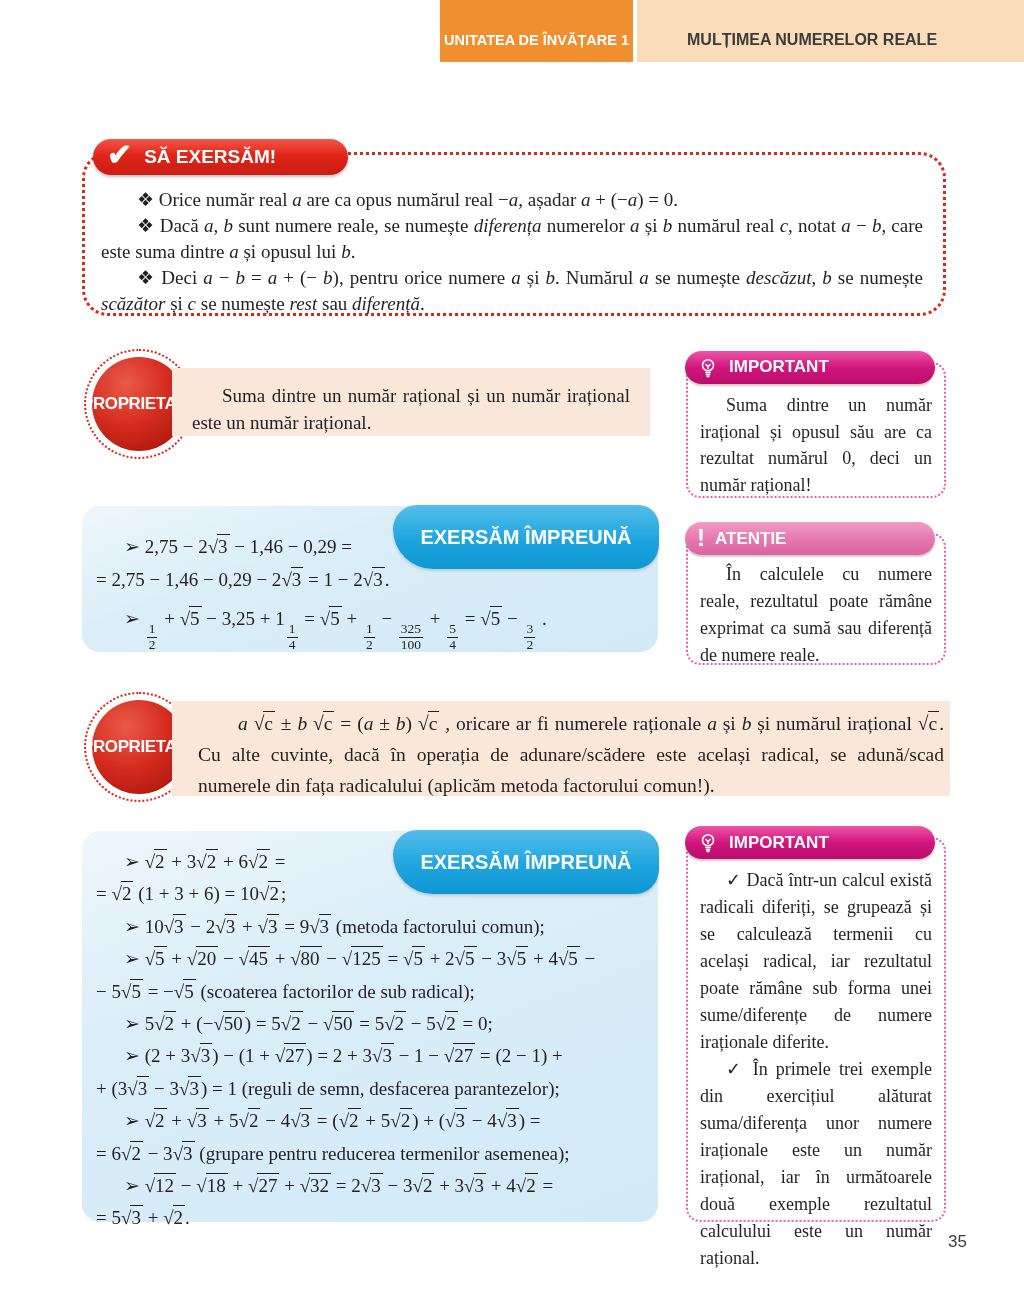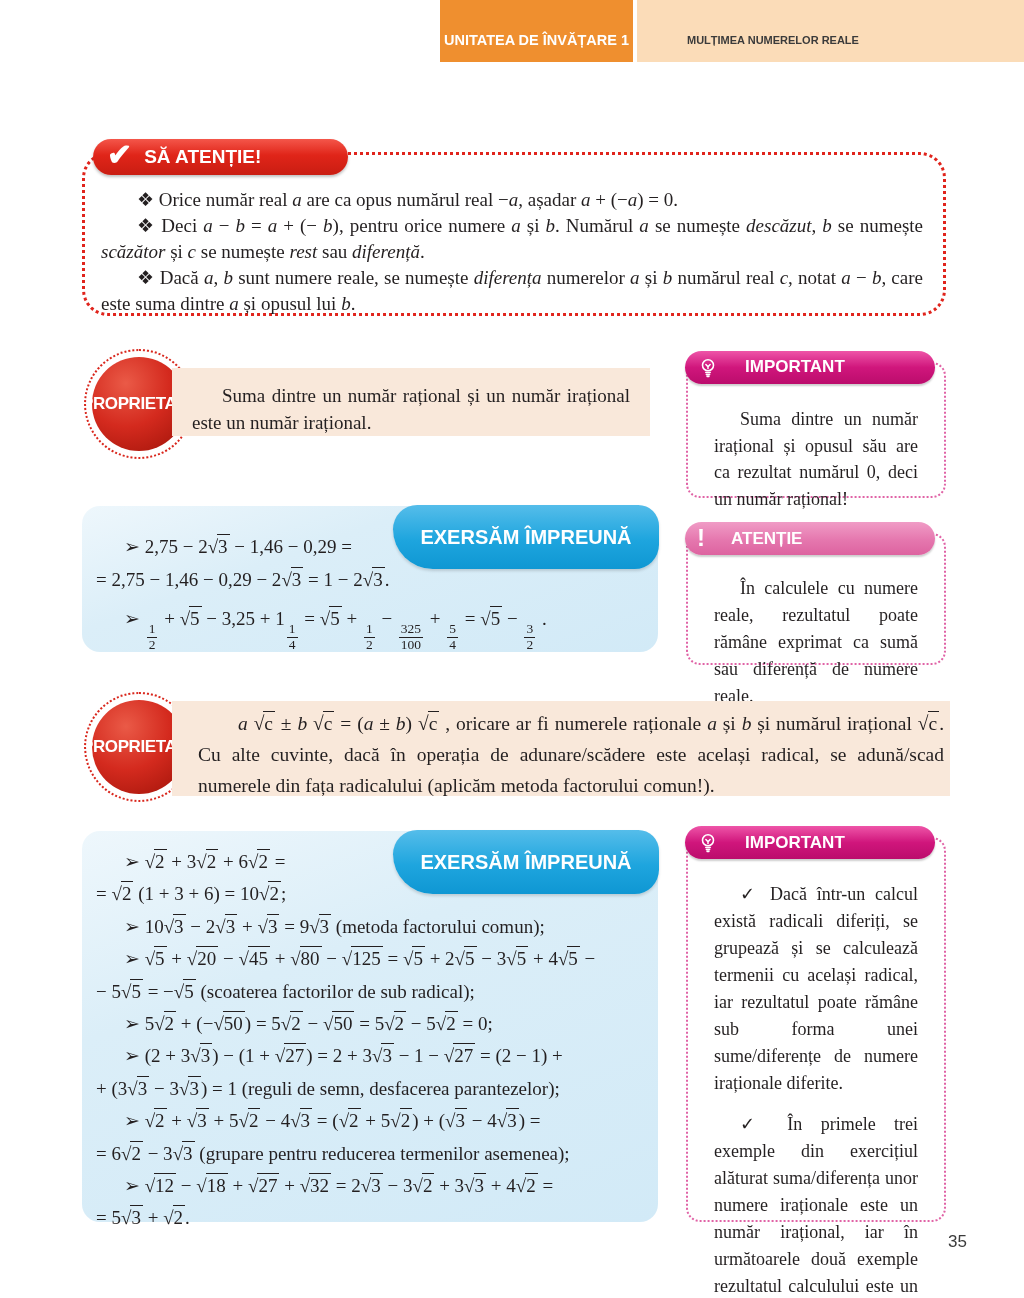--- a/index.html
+++ b/index.html
@@ -5,21 +5,21 @@
   html,body{margin:0;padding:0;background:#ffffff;}
   .page{position:relative;width:1024px;height:1298px;background:#fff;overflow:hidden;
         font-family:"Liberation Serif",serif;color:#231f20;}
 
   
   .hdr-orange{position:absolute;left:440px;top:0;width:193px;height:62px;background:#ef8f2f;
       display:flex;align-items:center;justify-content:center;padding-top:18px;box-sizing:border-box;}
   .hdr-orange span{font-family:"Liberation Sans",sans-serif;font-weight:bold;font-size:14.5px;color:#fff;}
   .hdr-peach{position:absolute;left:637px;top:0;width:387px;height:62px;background:#fbdcb8;
       display:flex;align-items:center;padding:18px 0 0 50px;box-sizing:border-box;}
-  .hdr-peach span{font-family:"Liberation Sans",sans-serif;font-weight:bold;font-size:11px;color:#3b3b3b;}
+  .hdr-peach span{font-family:"Liberation Sans",sans-serif;font-weight:bold;font-size:16px;color:#3b3b3b;}
 
   
   .learn-box{position:absolute;left:82px;top:152px;width:864px;height:164px;box-sizing:border-box;
       border:3px dotted #e0241c;border-radius:26px;padding:32px 20px 0 16px;}
   .learn-badge{position:absolute;left:8px;top:-16px;width:255px;height:36px;border-radius:19px;
       background:linear-gradient(180deg,#f4564a 0%,#e02519 45%,#c91d12 100%);
       display:flex;align-items:center;gap:12px;padding-left:14px;box-sizing:border-box;
       box-shadow:0 2px 3px rgba(0,0,0,.25);}
   .learn-badge .chk{color:#fff;font-size:30px;line-height:1;font-weight:bold;transform:translateY(-2px);}
   .learn-badge .ttl{color:#fff;font-family:"Liberation Sans",sans-serif;font-weight:bold;font-size:19px;}
@@ -35,26 +35,26 @@
   .pc2{left:80px;top:700px;}
 
   .prop-content{position:absolute;background:#f9e8da;box-sizing:border-box;font-size:19px;text-align:justify;}
   .prop-content.c1{left:172px;top:368px;width:478px;height:68px;padding:14px 20px 0 20px;line-height:27px;text-indent:30px;}
   .prop-content.c2{left:172px;top:701px;width:778px;height:95px;padding:7px 6px 0 26px;line-height:31px;text-indent:40px;font-size:19.5px;}
 
   
   .callout{position:absolute;box-sizing:border-box;border:2.5px dotted #e063a6;border-radius:14px;
       font-size:18px;text-align:justify;}
   .callout .pill{position:absolute;left:-3px;top:-13px;height:33px;border-radius:17px;
-      display:flex;align-items:center;gap:26px;padding:0 14px 0 12px;box-sizing:border-box;
+      display:flex;align-items:center;gap:10px;padding:0 14px 0 12px;box-sizing:border-box;
       box-shadow:0 2px 2px rgba(0,0,0,.2);}
   .callout .pill .pttl{color:#fff;font-family:"Liberation Sans",sans-serif;font-weight:bold;font-size:17px;}
   .pill.magenta{background:linear-gradient(180deg,#ee55a8 0%,#d0167c 50%,#bb0c6c 100%);width:250px;}
   .pill.pink{background:linear-gradient(180deg,#f09cc6 0%,#e577ae 55%,#dd63a0 100%);width:250px;}
-  .callout p{margin:14px;text-indent:26px;}
+  .callout p{margin:0;text-indent:26px;}
   .imp1{left:686px;top:362px;width:260px;height:136px;padding:28px 12px 0 12px;line-height:26.5px;}
   .atn1{left:686px;top:533px;width:260px;height:132px;padding:26px 12px 0 12px;line-height:27px;}
   .imp2{left:686px;top:837px;width:260px;height:385px;padding:28px 12px 0 12px;line-height:27px;}
   .imp2 p{margin-bottom:0;}
   .bang{color:#fff;font-family:"Liberation Sans",sans-serif;font-weight:bold;font-size:24px;line-height:1;transform:translateY(-1px);}
 
   
   .ex-box{position:absolute;width:576px;box-sizing:border-box;border-radius:18px;
       background:linear-gradient(160deg,#eef7fc 0%,#dbeef8 35%,#d2eaf7 100%);}
   .ex1{left:82px;top:506px;height:146px;padding:24px 8px 0 14px;}
@@ -90,25 +90,25 @@
   <div class="hdr-orange">
     <span>UNITATEA DE ÎNVĂȚARE 1</span>
   </div>
   <div class="hdr-peach">
     <span>MULȚIMEA NUMERELOR REALE</span>
   </div>
 
   <section class="learn-box">
     <div class="learn-badge">
       <span class="chk">✔</span>
-      <span class="ttl">SĂ ATENȚIE!</span>
+      <span class="ttl">SĂ EXERSĂM!</span>
     </div>
     <p>❖ Orice număr real <i>a</i> are ca opus numărul real −<i>a</i>, așadar <i>a</i> + (−<i>a</i>) = 0.</p>
+    <p>❖ Dacă <i>a</i>, <i>b</i> sunt numere reale, se numește <i>diferența</i> numerelor <i>a</i> și <i>b</i> numărul real <i>c</i>, notat <i>a</i> − <i>b</i>, care este suma dintre <i>a</i> și opusul lui <i>b</i>.</p>
     <p>❖ Deci <i>a</i> − <i>b</i> = <i>a</i> + (− <i>b</i>), pentru orice numere <i>a</i> și <i>b</i>. Numărul <i>a</i> se numește <i>descăzut</i>, <i>b</i> se numește <i>scăzător</i> și <i>c</i> se numește <i>rest</i> sau <i>diferență</i>.</p>
-    <p>❖ Dacă <i>a</i>, <i>b</i> sunt numere reale, se numește <i>diferența</i> numerelor <i>a</i> și <i>b</i> numărul real <i>c</i>, notat <i>a</i> − <i>b</i>, care este suma dintre <i>a</i> și opusul lui <i>b</i>.</p>
   </section>
 
   <div class="prop-circle pc1">
     <span>PROPRIETATE</span>
   </div>
   <div class="prop-content c1">
     <span>Suma dintre un număr rațional și un număr irațional este un număr irațional.</span>
   </div>
 
   <aside class="callout imp1">

